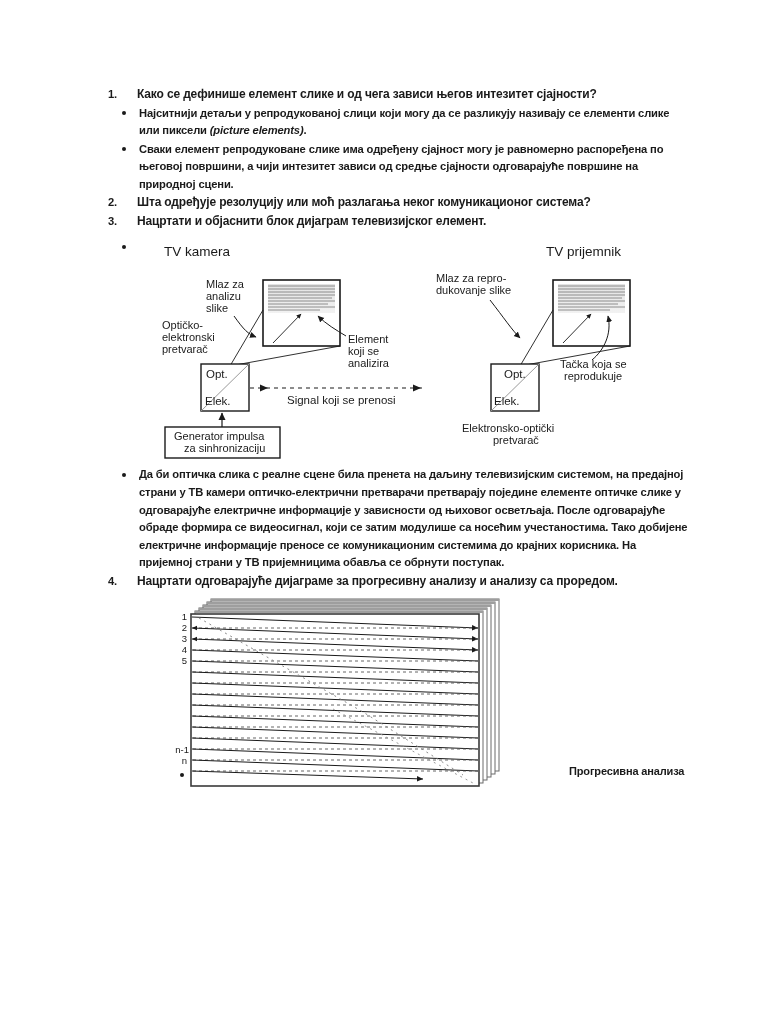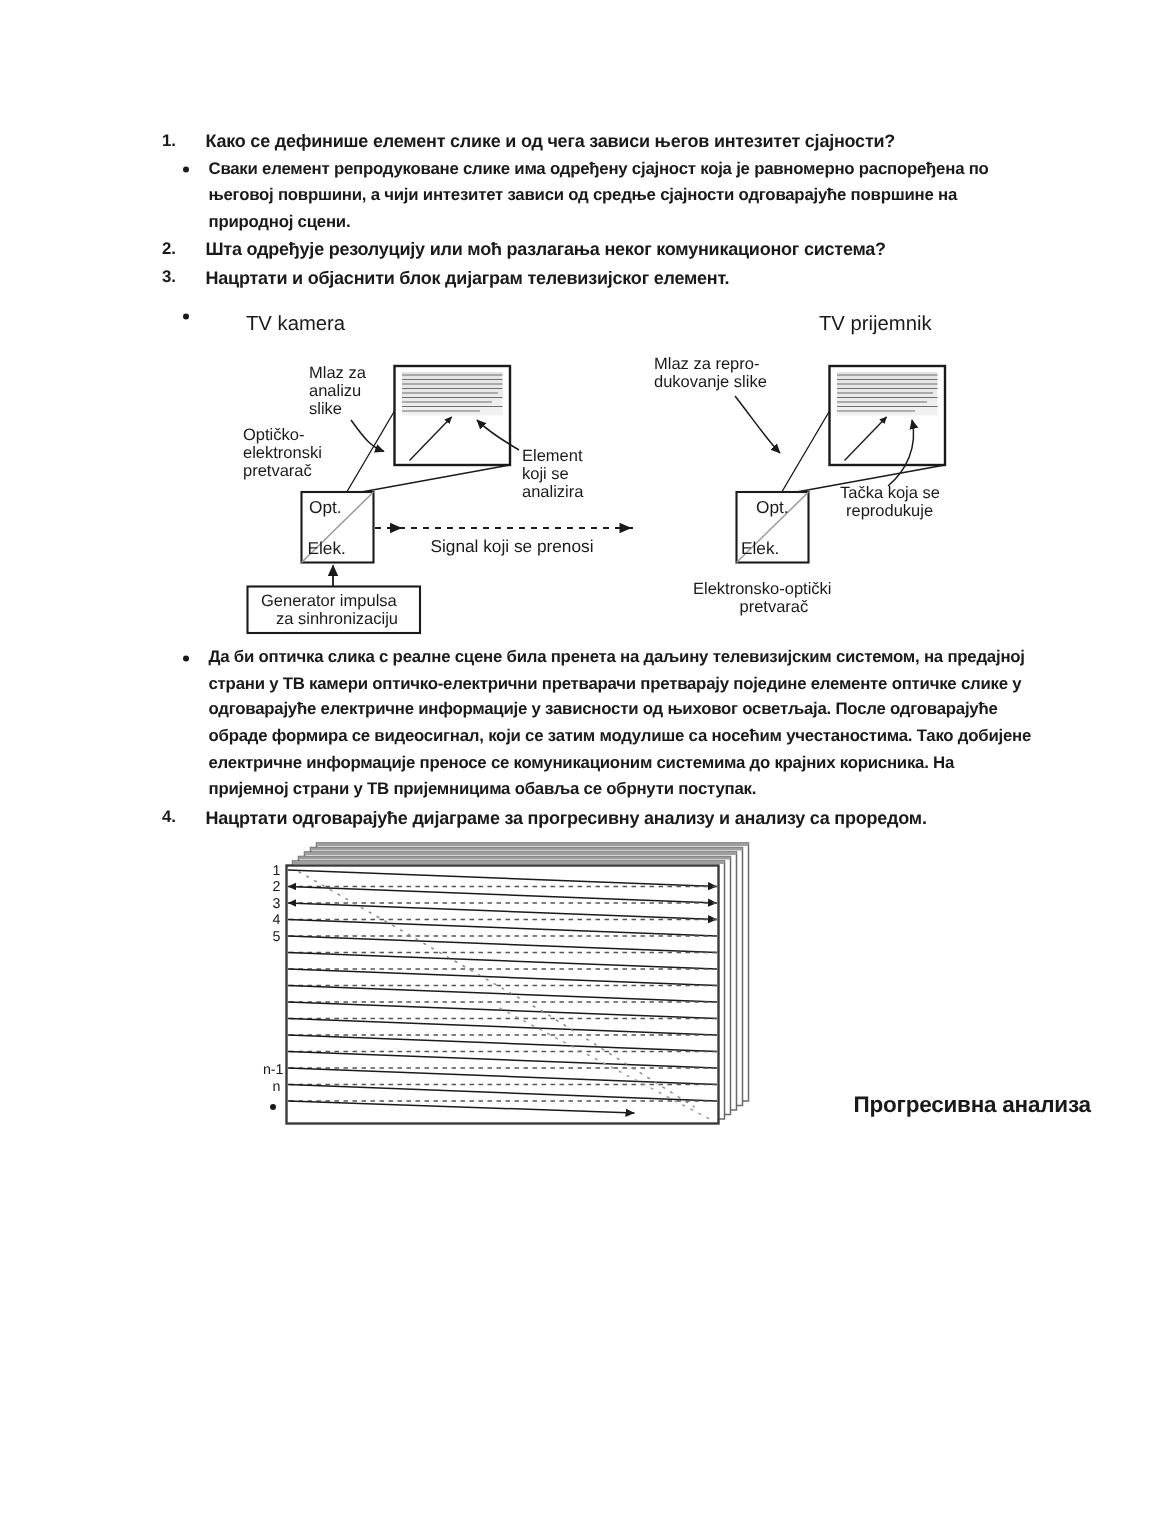--- a/index.html
+++ b/index.html
@@ -109,42 +109,46 @@
     top: 176px;
     width: 4px;
     height: 4px;
     border-radius: 50%;
     background: #1a1a1a;
   }
   .scan-caption {
     position: absolute;
     left: 406px;
     top: 168px;
-    font-size: 15px;
+    font-size: 11px;
     font-weight: 700;
     letter-spacing: -0.15px;
     white-space: nowrap;
   }
 </style>
 </head>
 <body>
 
 <div class="page">
   <div class="content">
 
     <ol class="qlist">
 
       <li class="q">
         <span class="num">1.</span>
         <span class="qtext">Како се дефинише елемент слике и од чега зависи његов интезитет сјајности?</span>
       </li>
       <ul class="blist">
         <li class="b">
           <span class="dot"></span>
-          <span class="btext">Сваки елемент репродуковане слике има одређену сјајност која је равномерно распоређена по његовој површини, а чији интезитет зависи од средње сјајности одговарајуће површине на природној сцени.</span>
+          <span class="btext"><span>Најситнији детаљи у репродукованој слици који могу да се разликују називају се елементи слике или пиксели </span><span class="it">(picture elements)</span><span>.</span></span>
+        </li>
+        <li class="b">
+          <span class="dot"></span>
+          <span class="btext">Сваки елемент репродуковане слике има одређену сјајност могу је равномерно распоређена по његовој површини, а чији интезитет зависи од средње сјајности одговарајуће површине на природној сцени.</span>
         </li>
       </ul>
 
       <li class="q">
         <span class="num">2.</span>
         <span class="qtext">Шта одређује резолуцију или моћ разлагања неког комуникационог система?</span>
       </li>
 
       <li class="q">
         <span class="num">3.</span>

